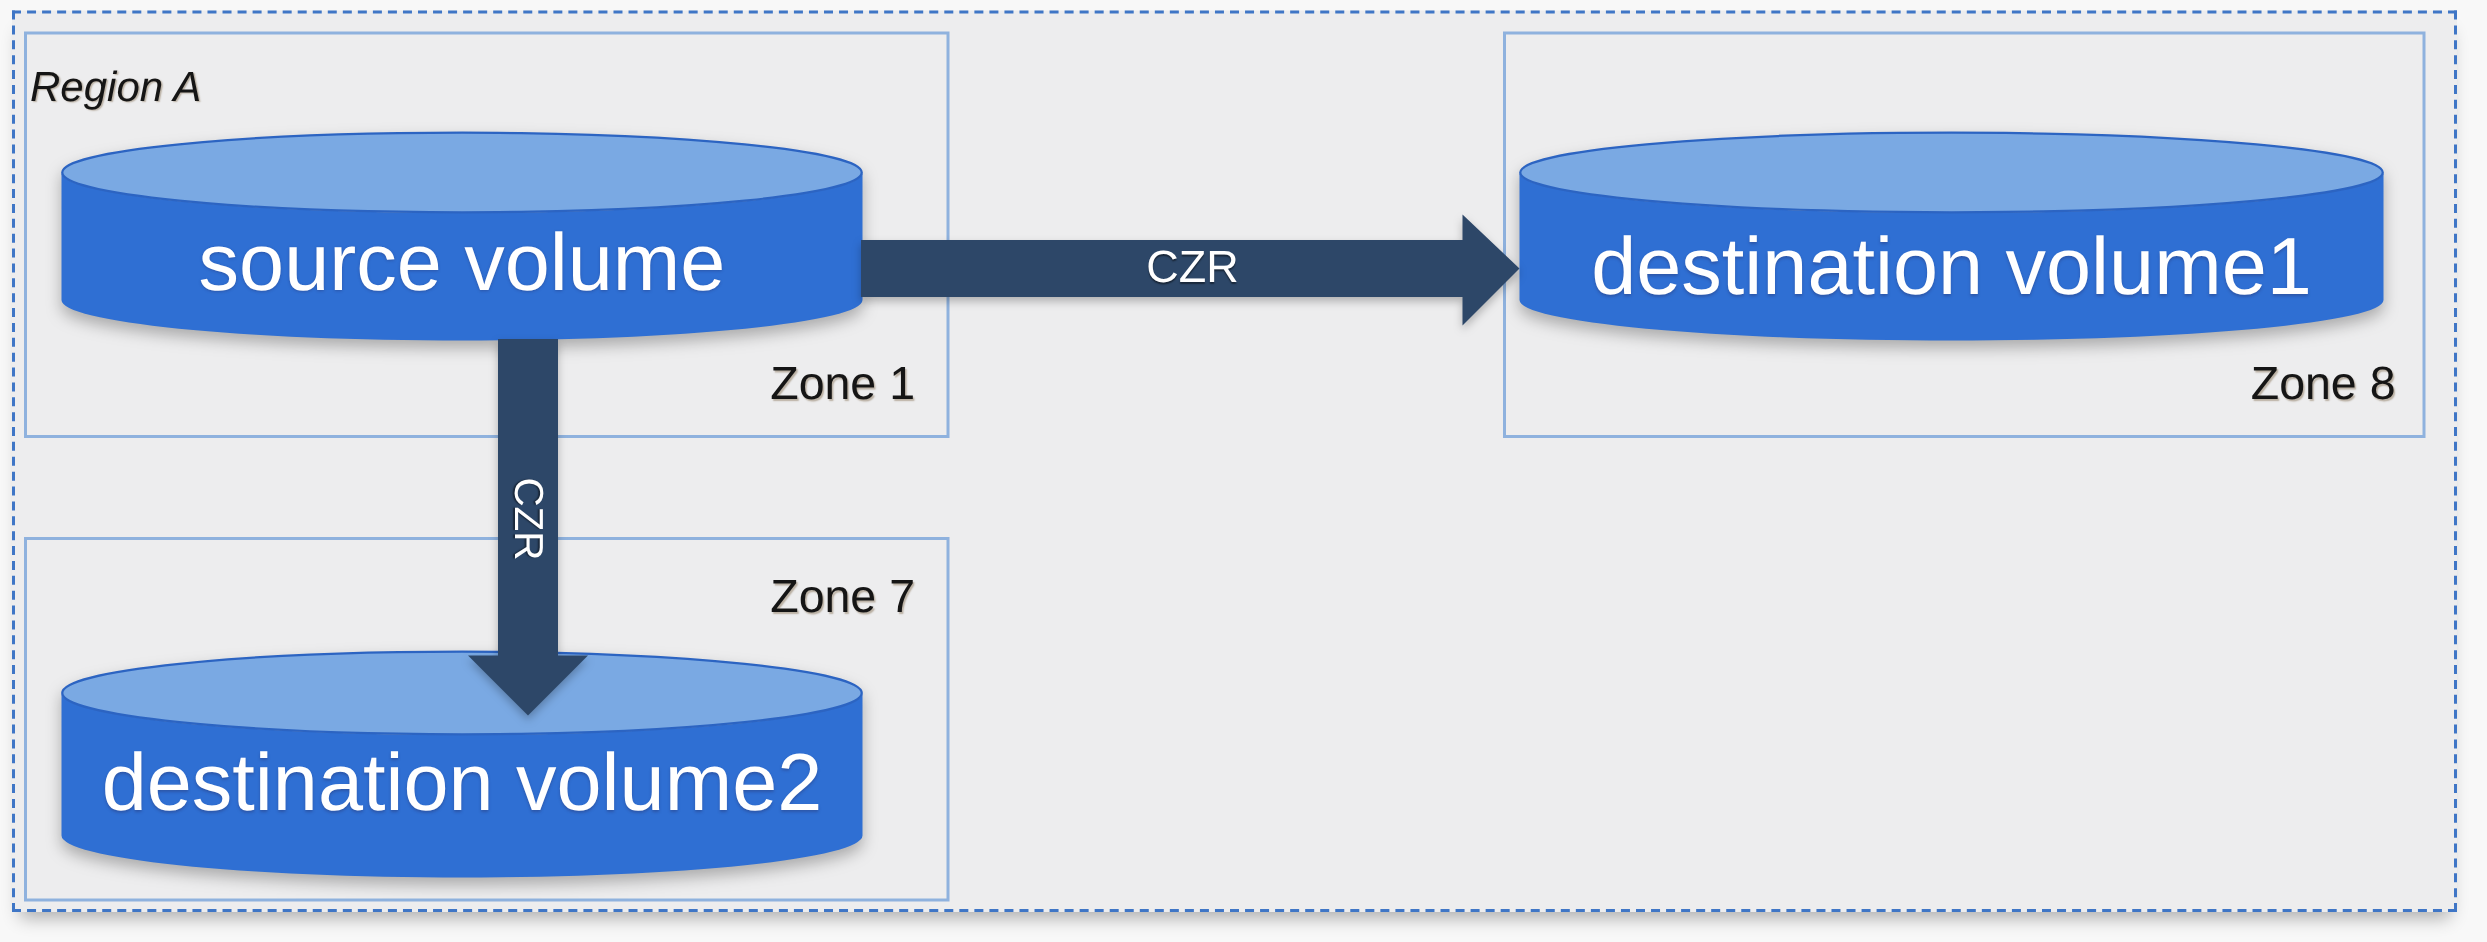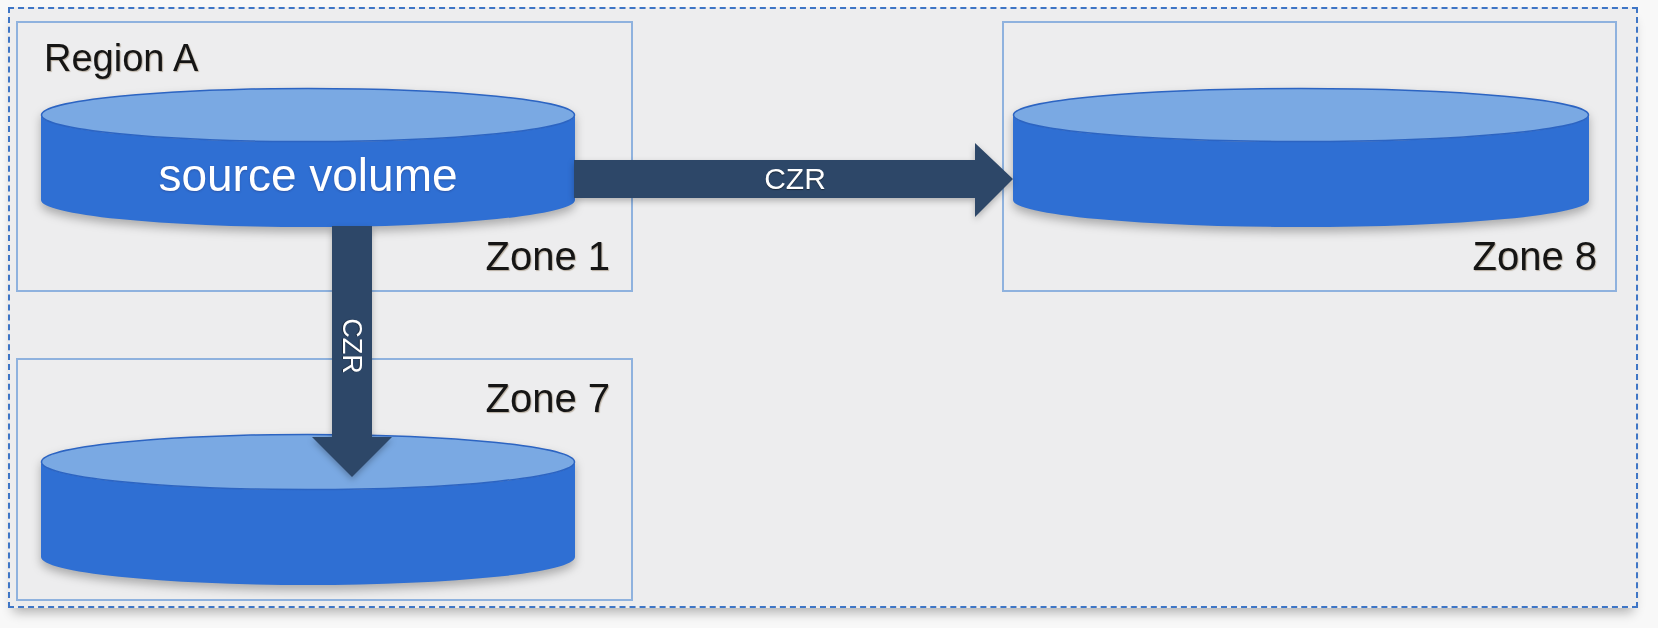--- a/index.html
+++ b/index.html
@@ -28,45 +28,46 @@
   }
   .zone-box{
     position:absolute;box-sizing:border-box;
     border:2px solid var(--zone-border);
     background:transparent;
   }
   .zone1{left:16px;top:21px;width:617px;height:271px;}
   .zone2{left:1002px;top:21px;width:615px;height:271px;}
   .zone3{left:16px;top:358px;width:617px;height:243px;}
   .region-label{
-    position:absolute;left:44px;top:39px;
-    font-size:38px;line-height:38px;color:var(--label-text);
+    position:absolute;left:20px;top:39px;
+    font-size:28px;line-height:38px;color:var(--label-text);
     text-shadow:1px 1px 1px rgba(90,60,20,0.35);
     white-space:nowrap;
+    font-style:italic;
   }
   .zone-label{
     position:absolute;width:210px;text-align:right;
-    font-size:40px;line-height:34px;color:var(--label-text);
+    font-size:31px;line-height:34px;color:var(--label-text);
     text-shadow:1px 1px 1px rgba(90,60,20,0.35);
     white-space:nowrap;
   }
   .zone1-label{left:400px;top:239px;}
   .zone2-label{left:1387px;top:239px;}
   .zone3-label{left:400px;top:381px;}
   .cyl{
     position:absolute;
     filter:drop-shadow(0 5px 5px rgba(0,0,0,0.28));
   }
   .cyl-src{left:40px;top:87px;}
   .cyl-d1{left:1012px;top:87px;}
   .cyl-d2{left:40px;top:433px;}
   .cyl ellipse{stroke:var(--cylinder-edge);stroke-width:1.5;}
   .volume-label{
     position:absolute;text-align:center;color:var(--volume-text);
-    font-size:46px;white-space:nowrap;
+    font-size:54px;white-space:nowrap;
     text-shadow:0 1px 2px rgba(40,40,90,0.35);
   }
   .src-label{left:40px;top:147px;width:536px;height:56px;line-height:56px;}
   .d1-label{left:1012px;top:150px;width:578px;height:56px;line-height:56px;}
   .d2-label{left:40px;top:494px;width:536px;height:56px;line-height:56px;}
   .arrows{
     position:absolute;left:0;top:0;width:1658px;height:628px;
     pointer-events:none;
     filter:drop-shadow(0 3px 3px rgba(0,0,0,0.25));
   }
@@ -113,17 +114,19 @@
     <path d="M1,29 A267,28 0 0 0 535,29 L535,124 A267,28 0 0 1 1,124 Z" fill="#2f6fd3"></path>
     <ellipse cx="268" cy="29" rx="266.5" ry="27.5" fill="#7aa9e3"></ellipse>
   </svg>
 
   <svg class="arrows" viewBox="0 0 1658 628">
     <polygon points="574,160 975,160 975,143 1013,179 975,217 975,198 574,198" fill="#2d4768"></polygon>
     <polygon points="332,226 372,226 372,437 392,437 352,477 312,437 332,437" fill="#2d4768"></polygon>
   </svg>
 
   <div class="volume-label src-label">source volume</div>
+  <div class="volume-label d1-label">destination volume1</div>
+  <div class="volume-label d2-label">destination volume2</div>
 
   <div class="czr-label czr-h">CZR</div>
   <div class="czr-label czr-v">CZR</div>
 
 </div>
 
 </body></html>

